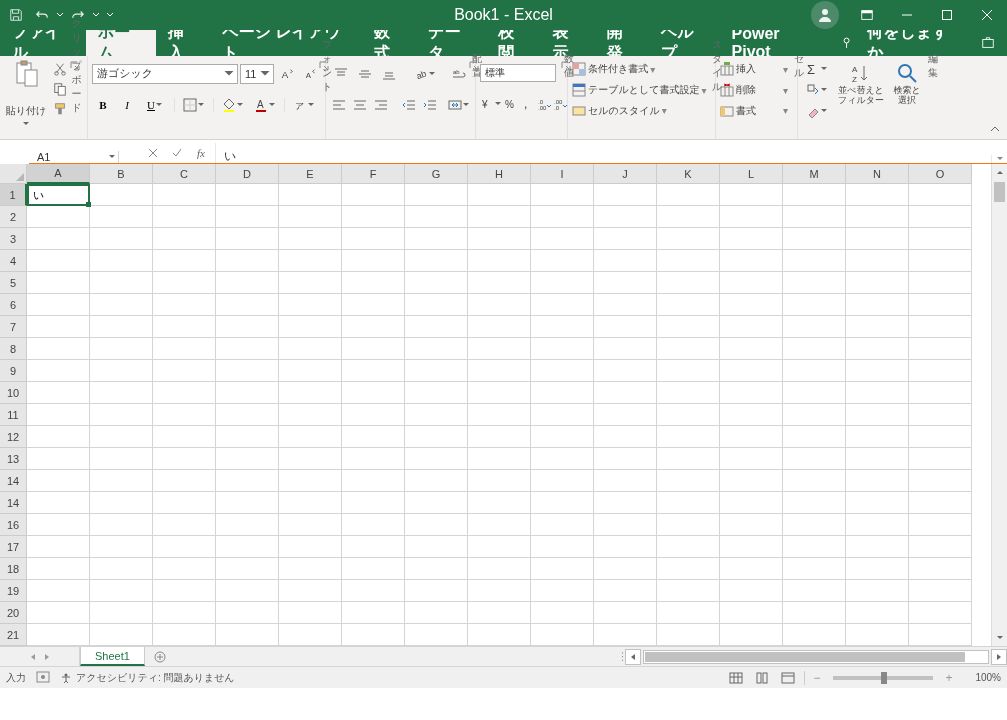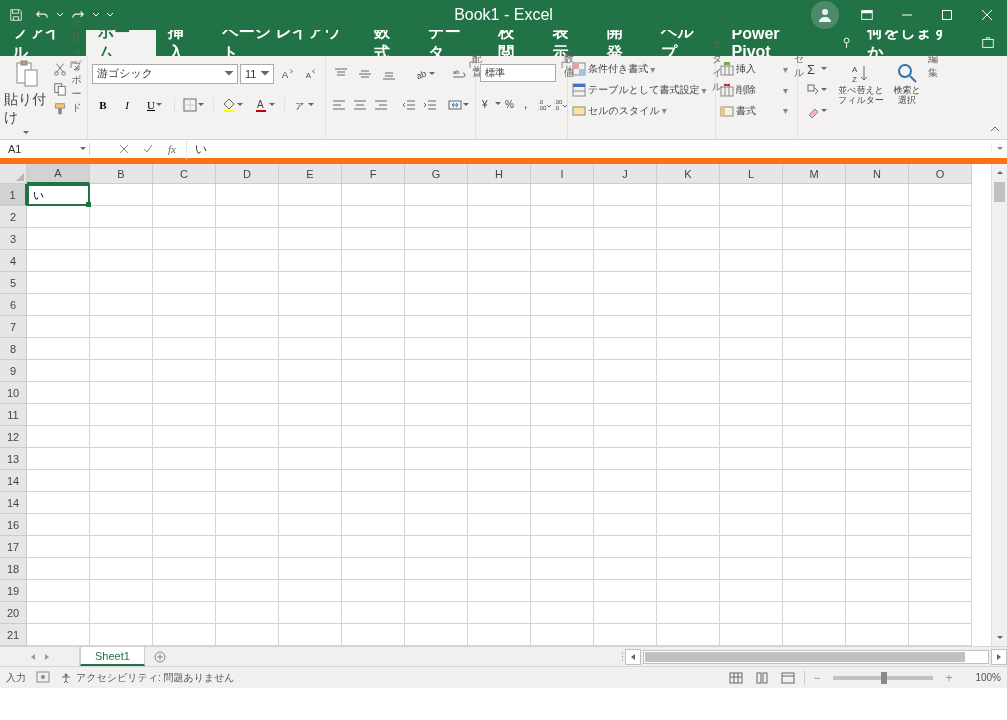--- a/index.html
+++ b/index.html
@@ -35,21 +35,21 @@
 .dlauncher { position: absolute; right: 2px; bottom: 1px; width: 12px; height: 12px; }
 .dlauncher svg { width: 10px; height: 10px; stroke: #888; fill: none; }
 .rb-btn { display: flex; align-items: center; justify-content: center; color: #444; }
 .rb-btn svg { fill: #666; }
 .col { display: flex; flex-direction: column; justify-content: space-around; height: 62px; }
 .row { display: flex; align-items: center; gap: 2px; }
 .vsep { width: 1px; background: #e1e1e1; margin: 4px 2px; align-self: stretch; }
 
 .paste-big { display: flex; flex-direction: column; align-items: center; width: 44px; padding-top: 2px; }
 .paste-big svg { width: 26px; height: 28px; }
-.paste-big span { font-size: 14px; color: #444; margin-top: 3px; }
+.paste-big span { font-size: 10px; color: #444; margin-top: 16px; }
 
 .clip-side { display: flex; flex-direction: column; gap: 2px; padding: 2px 0 0 2px; }
 .clip-side .rb-btn { width: 20px; height: 18px; }
 
 .font-combo { height: 20px; border: 1px solid #ababab; background: #fff; display: flex; align-items: center; padding: 0 2px 0 4px; font-size: 11px; color: #333; }
 .font-combo .dd { margin-left: auto; width: 12px; display: flex; justify-content: center; }
 .size-combo { width: 34px; }
 .rb-ico { width: 22px; height: 22px; display: flex; align-items: center; justify-content: center; }
 .rb-ico.drop { width: 30px; }
 .rb-ico svg { width: 14px; height: 14px; }
@@ -65,21 +65,21 @@
 
 .cell-row { display: flex; align-items: center; gap: 2px; height: 20px; font-size: 10px; color: #444; width: 68px; }
 .cell-row svg { width: 14px; height: 14px; }
 
 .number-combo { height: 18px; border: 1px solid #ababab; background: #fff; width: 76px; display: flex; align-items: center; padding: 0 2px 0 4px; font-size: 10px; color: #333; }
 
 .collapse { position: absolute; right: 6px; bottom: 2px; }
 .collapse svg { width: 12px; height: 12px; stroke: #666; fill: none; }
 
 
-.fbar { height: 24px; display: flex; align-items: center; border-bottom: 6px solid #f97316; background: #fff; }
+.fbar { height: 24px; display: flex; align-items: flex-end; border-bottom: 1px solid #f97316; background: #fff; margin-left: 29px; }
 .name-box { width: 90px; border-right: 1px solid #d4d4d4; display: flex; align-items: center; padding: 0 4px 0 8px; color: #333; position: relative; }
 .name-box .dd { position: absolute; right: 2px; }
 .f-sep { width: 20px; border-right: 1px solid #e8e8e8; }
 .fx-btns { display: flex; align-items: center; padding: 0 4px; gap: 4px; border-right: 1px solid #e8e8e8; }
 .fx-btns .fxi { width: 20px; height: 20px; display: flex; align-items: center; justify-content: center; color: #666; }
 .fx-btns svg { width: 12px; height: 12px; }
 .formula-input { flex: 1; padding: 0 8px; display: flex; align-items: center; color: #333; border: none; outline: none; font-size: 12px; }
 .fbar-dd { width: 16px; display: flex; align-items: center; justify-content: center; border-left: 1px solid #e8e8e8; }
 
 
@@ -340,20 +340,26 @@
               <svg viewBox="0 0 14 14">
                 <text x="2" y="11" font-size="9" fill="#444">ア</text>
               </svg>
               <div class="caret"><svg viewBox="0 0 8 8">
                   <path d="M1 2l3 3 3-3"></path>
                 </svg></div>
             </div>
         </div>
       </div>
     </div>
+    <div class="group-label">
+        <span>フォント</span>
+        <div class="dlauncher"><svg viewBox="0 0 10 10">
+            <path d="M1 1h6M1 1v6M5 5l4 4M9 5v4H5"></path>
+          </svg></div>
+      </div>
   </div>
 
   <div class="group" style="width:150px">
     <div class="group-body">
       <div class="col" style="width:142px">
         <div class="row">
           <div class="rb-ico">
               <svg viewBox="0 0 14 14">
                 <line x1="1" y1="2" x2="13" y2="2" stroke="#666"></line>
                 <line x1="3" y1="5" x2="11" y2="5" stroke="#666"></line>

